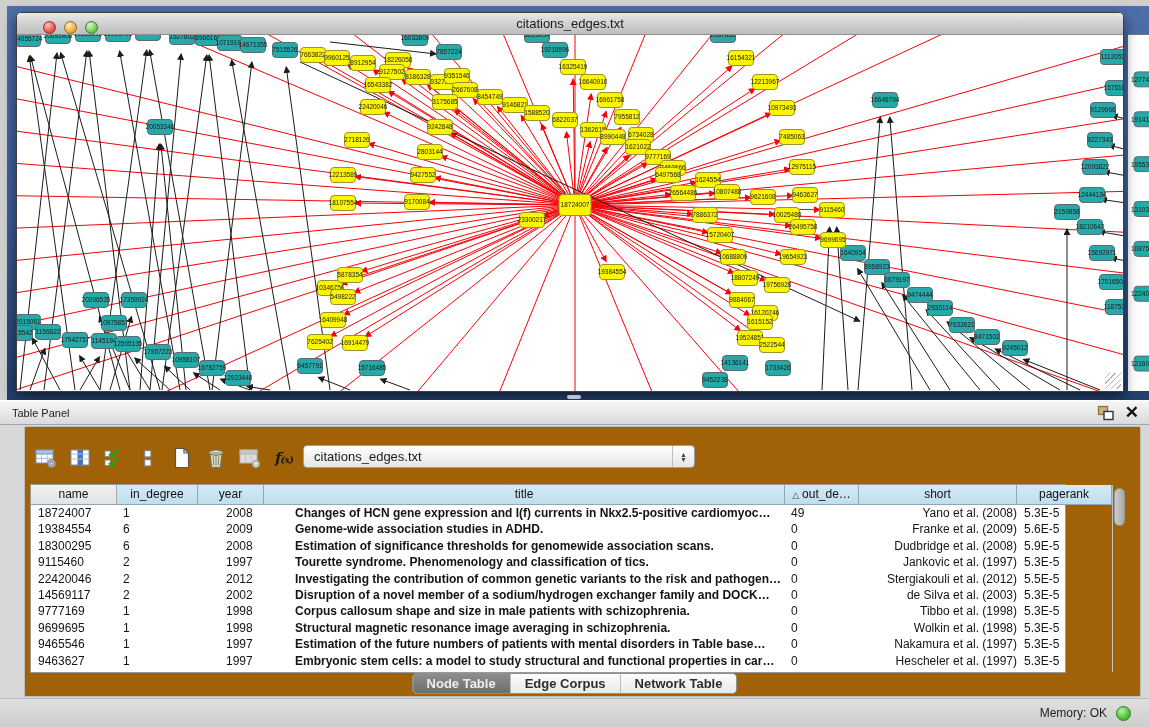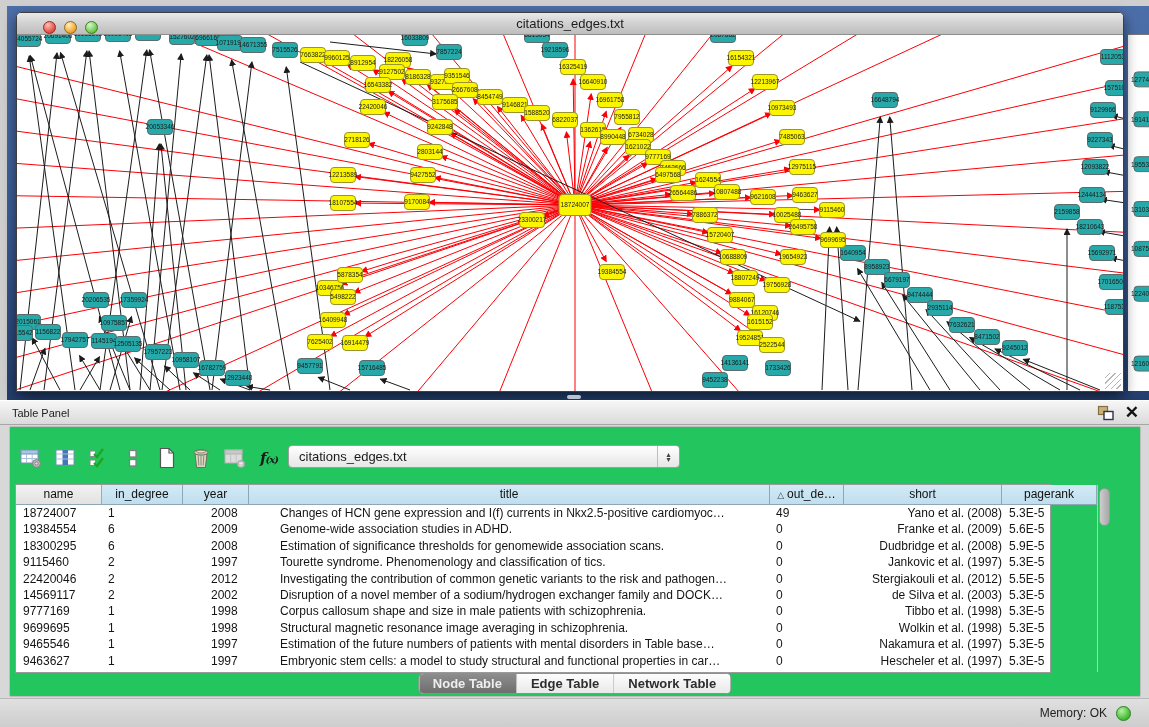--- a/index.html
+++ b/index.html
@@ -40,22 +40,22 @@
 
   
   .table-panel { position:absolute; left:0; top:400px; width:1149px; height:327px; background:#d8d8d8; }
   .panel-header { height:25px; background:linear-gradient(180deg,#f6f6f6,#dadada);
                   border-top:1px solid #ffffff; border-bottom:1px solid #a6a6a6; position:relative; }
   .panel-header .ph-title { position:absolute; left:12px; line-height:24px; font-size:11px; color:#222; }
   .ph-icons { position:absolute; right:10px; top:0; height:24px; display:flex; align-items:center; gap:10px; }
   .ph-float { width:18px; height:16px; }
   .ph-close { font-size:17px; font-weight:bold; color:#111; line-height:16px; cursor:default; }
 
-  .panel-body { position:absolute; left:9px; right:8px; top:26px; height:271px;
-                background:#22c55e; border:1px solid #bdbdbd; border-radius:2px; }
+  .panel-body { position:absolute; left:24px; right:8px; top:26px; height:271px;
+                background:#a16207; border:1px solid #bdbdbd; border-radius:2px; }
   .toolbar { position:absolute; left:6px; top:16px; height:30px; display:flex; align-items:center; }
   .tbtn { width:30px; height:28px; display:flex; align-items:center; justify-content:center; margin-right:4px; }
   .tbtn svg { width:24px; height:24px; }
   .fx { font-family:"DejaVu Serif",serif; font-style:italic; font-weight:bold; color:#1a1a1a;
         font-size:15px; letter-spacing:-1px; }
   .fx .paren { font-size:10px; font-weight:bold; }
 
   .combo { position:absolute; left:278px; top:18px; width:392px; height:23px;
            background:linear-gradient(180deg,#ffffff,#e6e6e6); border:1px solid #9e9e9e;
            border-radius:4px; display:flex; align-items:center; }
@@ -71,21 +71,21 @@
   .thead { height:20px; }
   .th { font-size:12px; color:#111; text-align:center; line-height:19px;
         background:linear-gradient(180deg,#d3eaf6,#bfdeee); border-right:1px solid #8fa6b4;
         border-bottom:1px solid #8fa6b4; overflow:hidden; white-space:nowrap; }
   .th.gray { background:linear-gradient(180deg,#f2f2f2,#e2e2e2); border-right-color:#a8a8a8; }
   .th.filler { background:#ffffff; border-right:none; }
   .sort-tri { font-size:9px; color:#3a4752; margin-right:3px; }
   .trow { height:16.4px; }
   .td { font-size:12px; color:#141414; line-height:16.4px; white-space:nowrap; overflow:hidden; }
   .td.c0 { padding-left:7px; }  .td.c1 { padding-left:6px; }
-  .td.c2 { padding-left:28px; } .td.c3 { padding-left:31px; }
+  .td.c2 { padding-left:28px; } .td.c3 { padding-left:31px;font-weight:bold; }
   .td.c4 { padding-left:6px; }  .td.c5 { text-align:right; }
   .td.c6 { padding-left:7px; }
   .vscroll { width:14px; border-left:1px solid #c3c3c3; background:#fafafa; position:relative; }
   .vthumb { position:absolute; top:3px; left:1px; width:11px; height:38px; border-radius:6px;
             background:linear-gradient(90deg,#cdcdcd,#a8a8a8); border:1px solid #9b9b9b; }
 
   .tabbar { position:absolute; left:50%; transform:translateX(-50%); top:273px; height:21px;
             display:flex; border:1px solid #8f8f8f; border-radius:5px; overflow:hidden;
             background:#fff; box-shadow:inset 0 1px 0 rgba(255,255,255,.7); }
   .tab { font-size:13px; font-weight:bold; line-height:19px; text-align:center; padding:0 14px;
@@ -1016,21 +1016,21 @@
           </div>
       </div>
       <div class="vscroll">
         <div class="vthumb"></div>
       </div>
     </div>
   </div>
 
   <div class="tabbar" id="tabbar">
       <div class="tab selected">Node Table</div>
-      <div class="tab">Edge Table</div>
+      <div class="tab">Edge Corpus</div>
       <div class="tab">Network Table</div>
     </div>
 
   <div class="statusbar">
     <span class="mem">Memory: OK</span>
     <span class="memdot"></span>
   </div>
 </div>
 
 </body></html>

